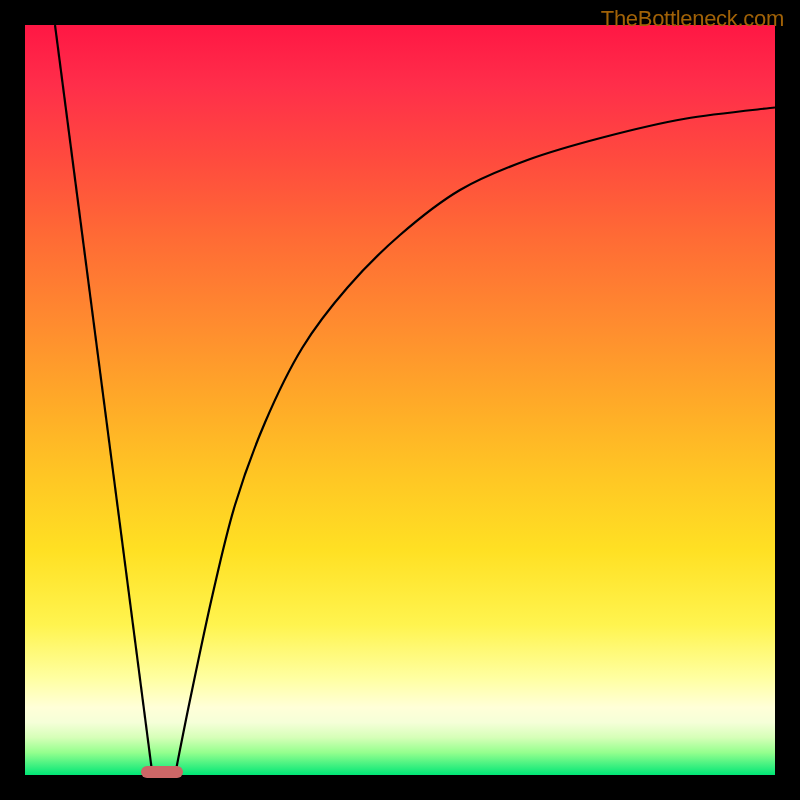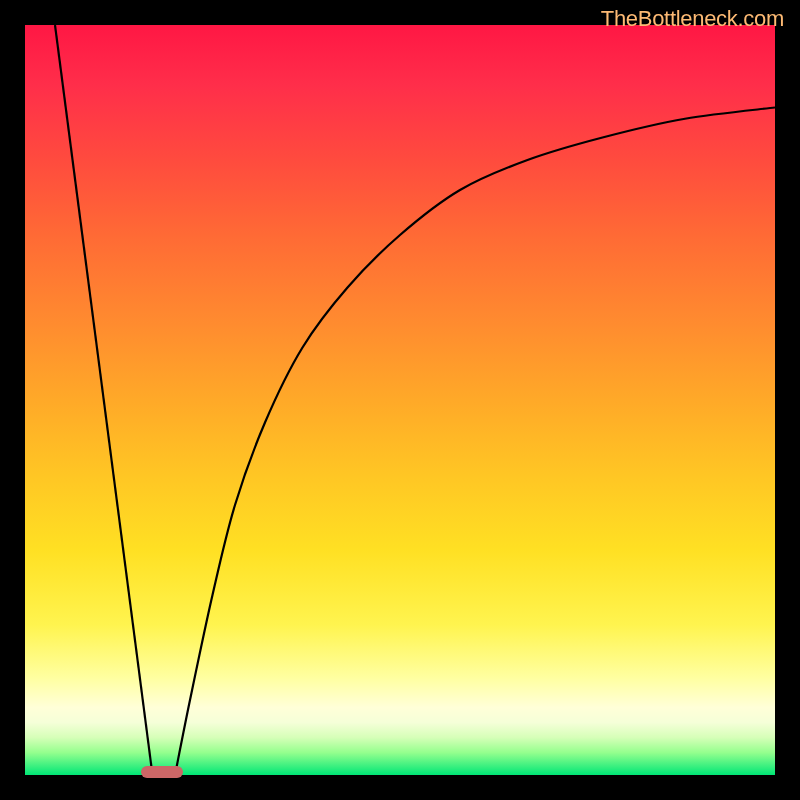--- a/index.html
+++ b/index.html
@@ -32,21 +32,21 @@
       #f5ffd8 93%,
       #d6ffb8 95%,
       #95ff8e 97%,
       #00e676 100%
     );
   }
   .watermark {
     position: absolute;
     top: 6px;
     right: 16px;
-    color: #fdba74;
+    color: #a16207;
     font-size: 22px;
     font-weight: 500;
     letter-spacing: -0.3px;
   }
   svg.curves {
     position: absolute;
     left: 25px;
     top: 25px;
     width: 750px;
     height: 750px;

